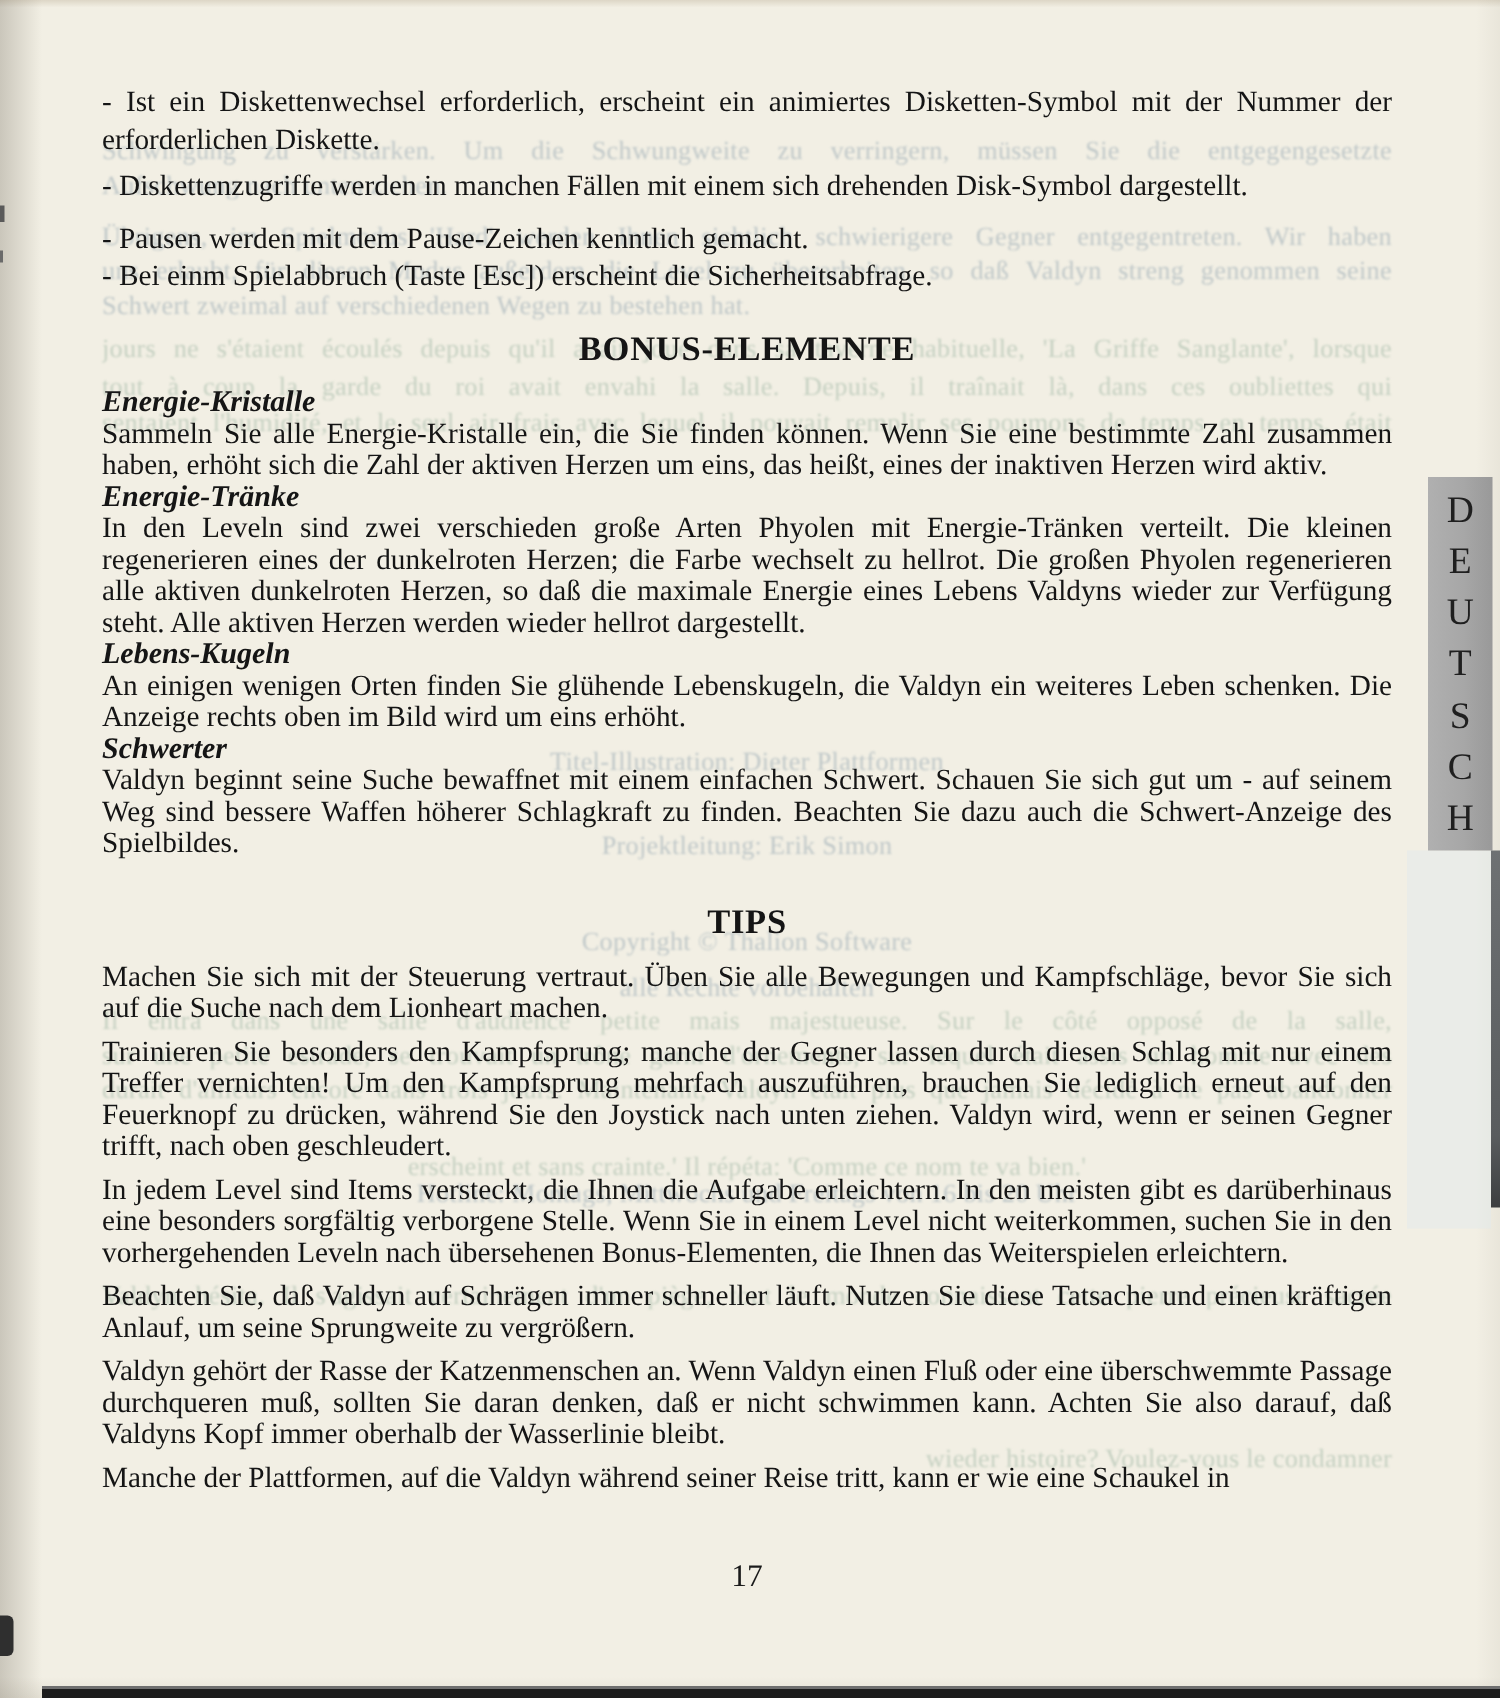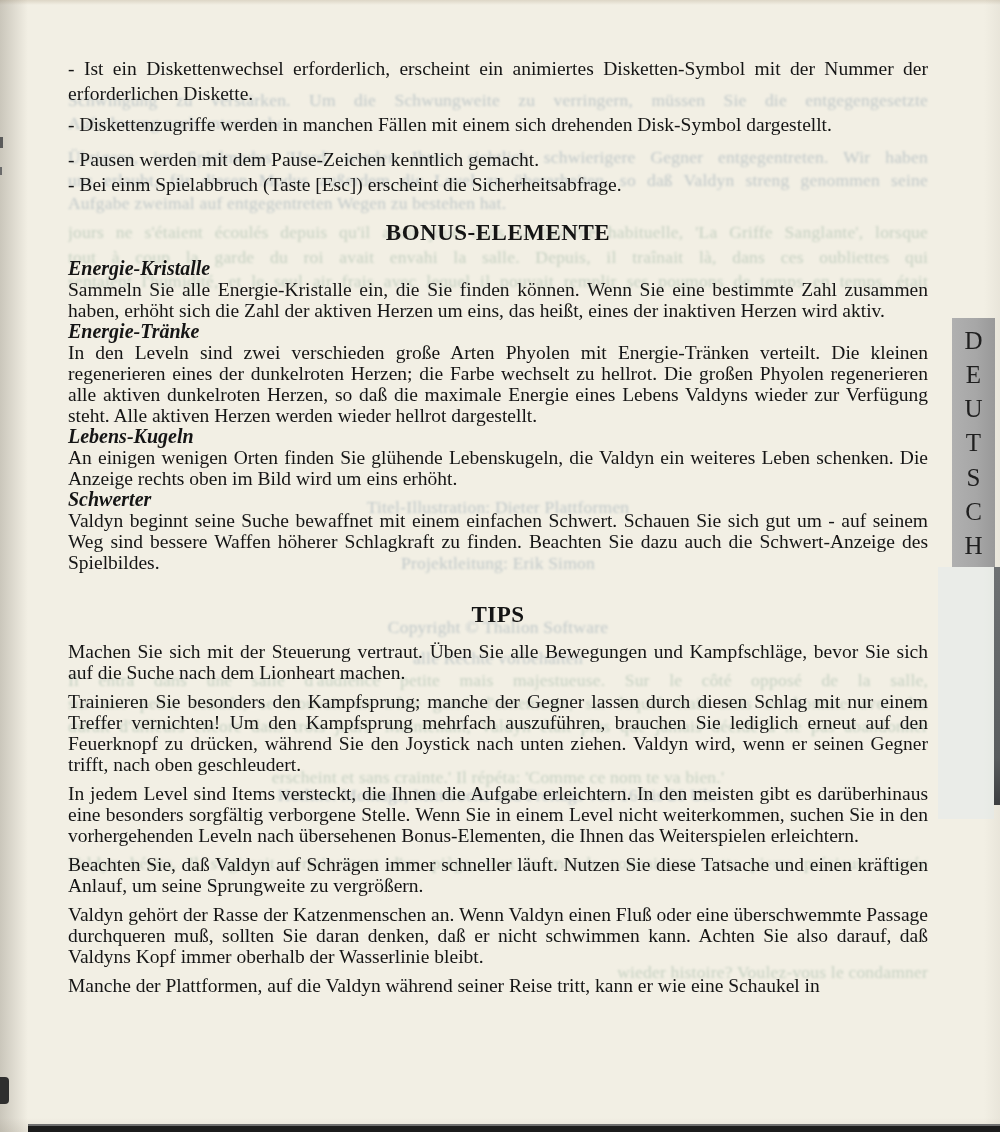--- a/index.html
+++ b/index.html
@@ -77,21 +77,21 @@
 </head>
 <body>
 
 <div class="page">
 
   <div class="bleed">
     <div class="blue stretch" style="top:90px">Schwingung zu verstärken. Um die Schwungweite zu verringern, müssen Sie die entgegengesetzte</div>
     <div class="blue" style="top:113px">Aufschwung nach unten ziehen.</div>
     <div class="blue stretch" style="top:147px">Übrigens, im Spielmodus 'Hard' werden Ihnen sichtlich schwierigere Gegner entgegentreten. Wir haben</div>
     <div class="blue stretch" style="top:170px">uns erlaubt, für diesen Modus außerdem die Level zu überarbeiten, so daß Valdyn streng genommen seine</div>
-    <div class="blue" style="top:193px">Aufgabe zweimal auf entgegentreten Wegen zu bestehen hat.</div>
+    <div class="blue" style="top:193px">Schwert zweimal auf verschiedenen Wegen zu bestehen hat.</div>
     <div class="green stretch" style="top:247px">tout à coup la garde du roi avait envahi la salle. Depuis, il traînait là, dans ces oubliettes qui</div>
     <div class="green stretch" style="top:222px">jours ne s'étaient écoulés depuis qu'il avait joué dans sa taverne habituelle, 'La Griffe Sanglante', lorsque</div>
     <div class="green stretch" style="top:271px">sentaient l'humidité, et le seul air frais avec lequel il pouvait remplir ses poumons de temps en temps, était</div>
     <div class="blue center" style="top:497px">Titel-Illustration: Dieter Plattformen</div>
     <div class="blue center" style="top:553px">Projektleitung: Erik Simon</div>
     <div class="blue center" style="top:617px">Copyright © Thalion Software</div>
     <div class="blue center" style="top:648px">alle Rechte vorbehalten</div>
     <div class="green stretch" style="top:670px">Il entra dans une salle d'audience petite mais majestueuse. Sur le côté opposé de la salle,</div>
     <div class="green stretch" style="top:693px">sur une petite estrade, se trouvait un trône garni d'ornements, sur lequel était assis un homme avec des</div>
     <div class="green stretch" style="top:716px">durait d'ailleurs encore dans trois jours. Maintenant, Valdyn était plus que jamais décidé à ne pas abandonner</div>
@@ -127,20 +127,21 @@
     <div class="tips">
       <p>Machen Sie sich mit der Steuerung vertraut. Üben Sie alle Bewegungen und Kampfschläge, bevor Sie sich auf die Suche nach dem Lionheart machen.</p>
       <p>Trainieren Sie besonders den Kampfsprung; manche der Gegner lassen durch diesen Schlag mit nur einem Treffer vernichten! Um den Kampfsprung mehrfach auszuführen, brauchen Sie lediglich erneut auf den Feuerknopf zu drücken, während Sie den Joystick nach unten ziehen. Valdyn wird, wenn er seinen Gegner trifft, nach oben geschleudert.</p>
       <p>In jedem Level sind Items versteckt, die Ihnen die Aufgabe erleichtern. In den meisten gibt es darüberhinaus eine besonders sorgfältig verborgene Stelle. Wenn Sie in einem Level nicht weiterkommen, suchen Sie in den vorhergehenden Leveln nach übersehenen Bonus-Elementen, die Ihnen das Weiterspielen erleichtern.</p>
       <p>Beachten Sie, daß Valdyn auf Schrägen immer schneller läuft. Nutzen Sie diese Tatsache und einen kräftigen Anlauf, um seine Sprungweite zu vergrößern.</p>
       <p>Valdyn gehört der Rasse der Katzenmenschen an. Wenn Valdyn einen Fluß oder eine überschwemmte Passage durchqueren muß, sollten Sie daran denken, daß er nicht schwimmen kann. Achten Sie also darauf, daß Valdyns Kopf immer oberhalb der Wasserlinie bleibt.</p>
       <p>Manche der Plattformen, auf die Valdyn während seiner Reise tritt, kann er wie eine Schaukel in</p>
     </div>
   </div>
 
+  <div class="pagenum">17</div>
 
   <div class="tab-underlay"></div>
   <div class="tab">
     <span>D</span>
     <span>E</span>
     <span>U</span>
     <span>T</span>
     <span>S</span>
     <span>C</span>
     <span>H</span>

